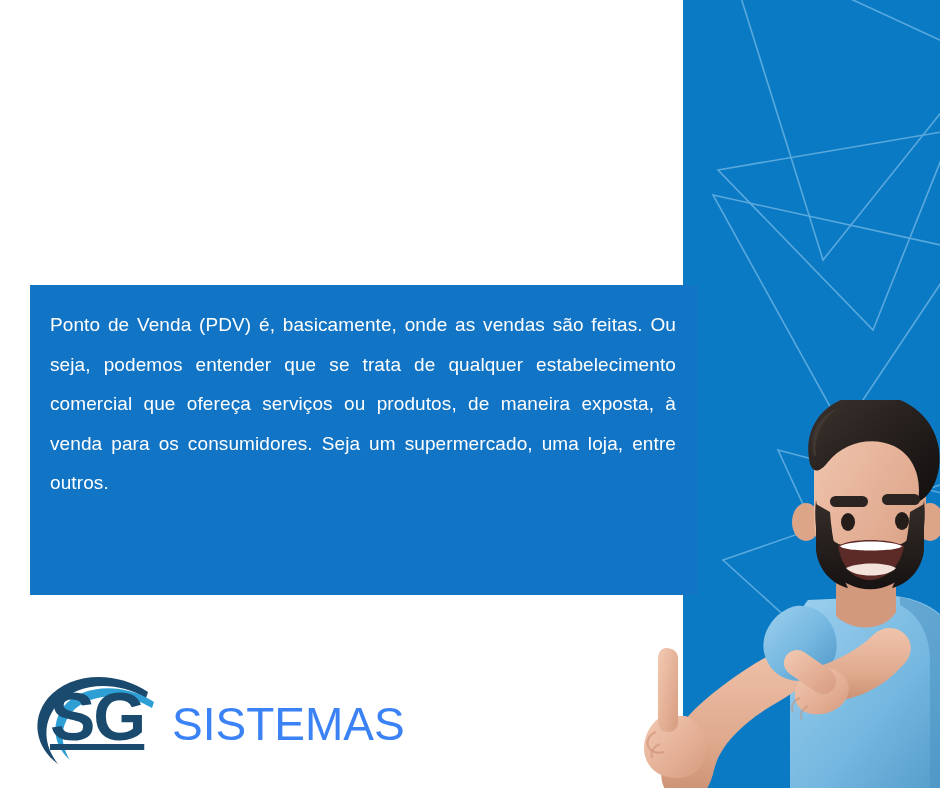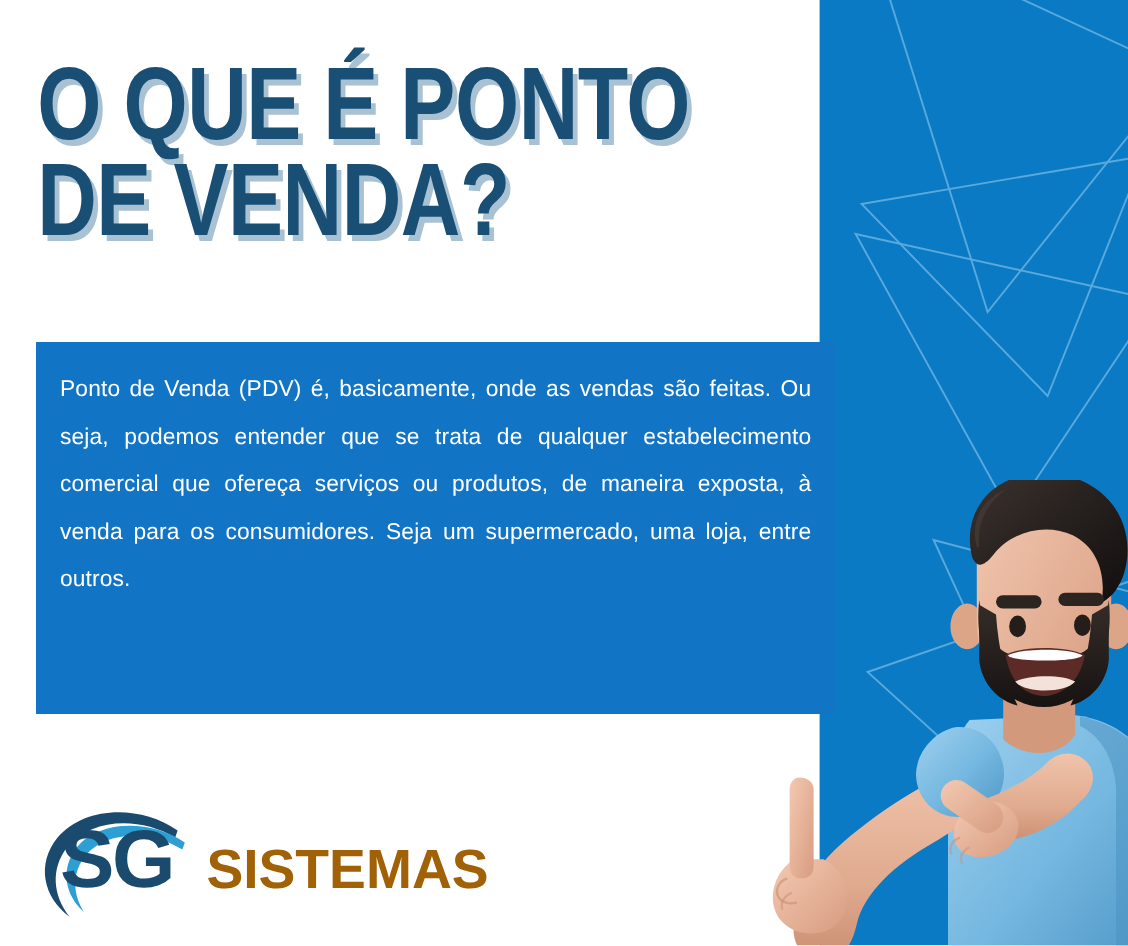--- a/index.html
+++ b/index.html
@@ -102,30 +102,31 @@
   .logo .sg {
     position: absolute;
     left: 22px;
     top: 14px;
     font-family: "Liberation Sans", sans-serif;
     font-weight: 700;
     font-size: 68px;
     line-height: 68px;
     color: #1a4a6e;
     letter-spacing: -2px;
+    text-decoration: underline;
   }
   .logo .sistemas {
     position: absolute;
     left: 144px;
     top: 33px;
     font-family: "Liberation Sans", sans-serif;
-    font-weight: 700;
+    font-weight: 400;
     font-size: 46px;
     line-height: 46px;
-    color: #a16207;
+    color: #3b82f6;
     letter-spacing: 0px;
   }
 
   
   .character {
     position: absolute;
     left: 600px;
     top: 400px;
     width: 360px;
     height: 400px;
@@ -142,24 +143,20 @@
         <polygon points="300,-60 560,60 400,260"></polygon>
         <polygon points="295,170 530,130 450,330"></polygon>
         <polygon points="290,195 540,250 420,430"></polygon>
         <polygon points="300,560 560,470 520,760"></polygon>
         <polygon points="355,450 620,520 470,700"></polygon>
         <polygon points="430,690 700,640 640,850"></polygon>
       </g>
     </svg>
   </div>
 
-  <div class="headline">
-    <span class="line">O QUE É PONTO</span>
-    <span class="line">DE VENDA?</span>
-  </div>
 
   <div class="text-panel">
     <p>Ponto de Venda (PDV) é, basicamente, onde as vendas são feitas. Ou seja, podemos entender que se trata de qualquer estabelecimento comercial que ofereça serviços ou produtos, de maneira exposta, à venda para os consumidores. Seja um supermercado, uma loja, entre outros.</p>
   </div>
 
   <svg class="character" viewBox="0 0 360 400" xmlns="http://www.w3.org/2000/svg">
     <defs>
       <linearGradient id="skinG" x1="0" y1="0" x2="1" y2="1">
         <stop offset="0%" stop-color="#f3c9b2"></stop>
         <stop offset="100%" stop-color="#d79c80"></stop>

